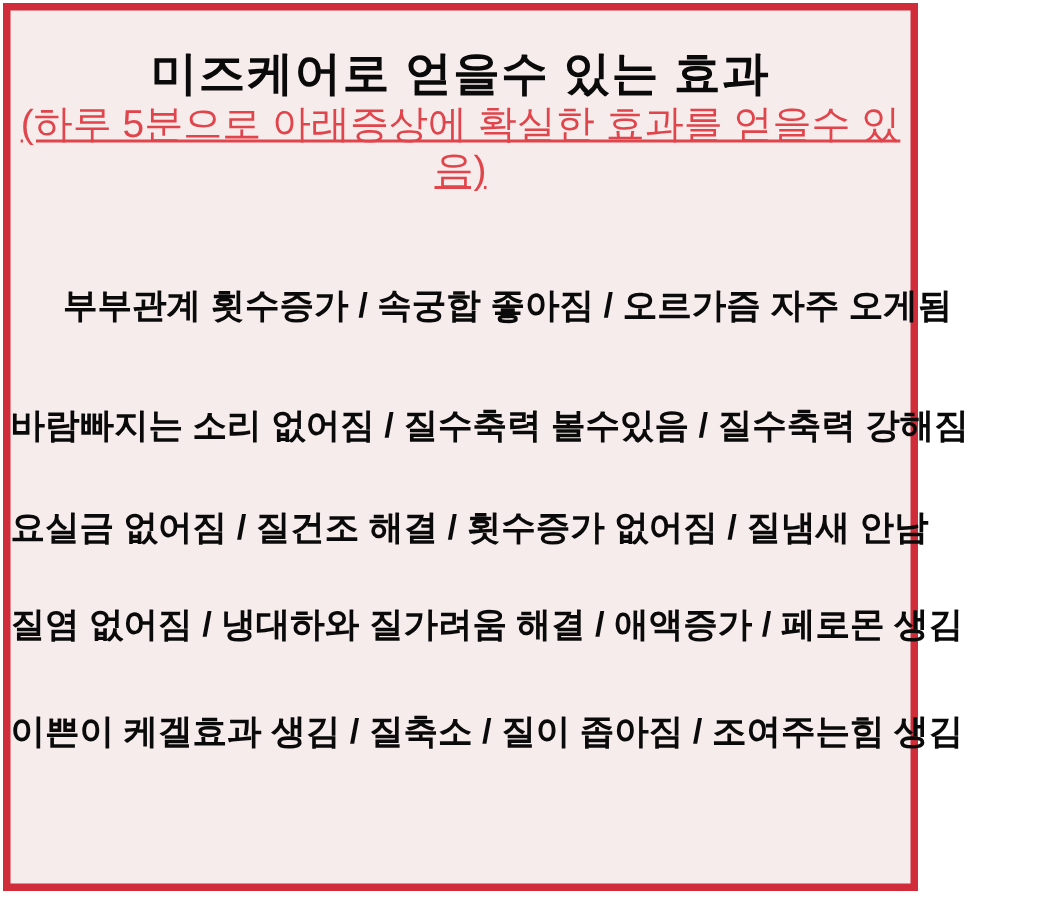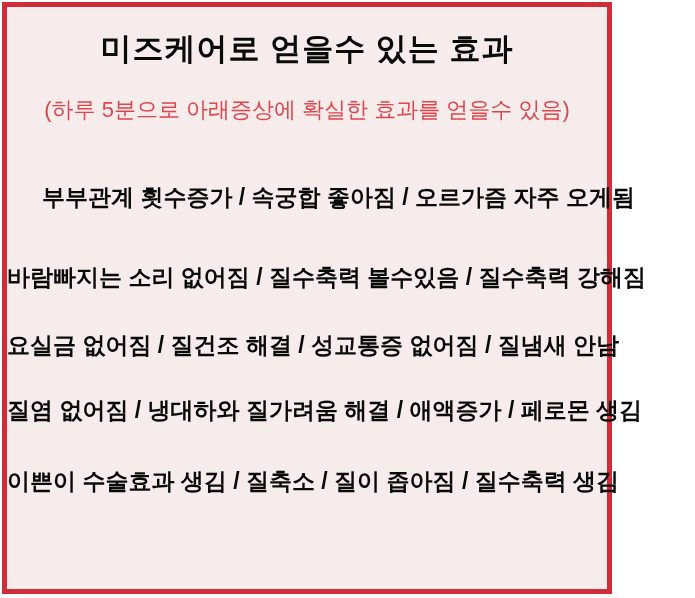--- a/index.html
+++ b/index.html
@@ -29,25 +29,25 @@
   }
   .card-title {
     margin-top: 23px;
     font-size: 31px;
     line-height: 1.2;
     font-weight: bold;
     letter-spacing: 1px;
     color: var(--body-text-color);
   }
   .card-subtitle {
-    margin-top: 30px;
-    font-size: 22px;
+    font-size: 26px;
     line-height: 1.2;
     font-weight: normal;
     color: var(--subtitle-color);
+    text-decoration: underline;
   }
   .effects-list {
     margin-top: 0;
   }
   .effect-line {
     font-size: 23px;
     line-height: 1.2;
     font-weight: bold;
     color: var(--body-text-color);
     white-space: nowrap;
@@ -63,18 +63,18 @@
 </head>
 <body>
 
 <div class="screen">
   <div class="card">
     <div class="card-title">미즈케어로 얻을수 있는 효과</div>
     <div class="card-subtitle">(하루 5분으로 아래증상에 확실한 효과를 얻을수 있음)</div>
     <div class="effects-list">
       <div class="effect-line">부부관계 횟수증가 / 속궁합 좋아짐 / 오르가즘 자주 오게됨</div>
       <div class="effect-line">바람빠지는 소리 없어짐 / 질수축력 볼수있음 / 질수축력 강해짐</div>
-      <div class="effect-line">요실금 없어짐 / 질건조 해결 / 성교통증 없어짐 / 질냄새 안남</div>
+      <div class="effect-line">요실금 없어짐 / 질건조 해결 / 횟수증가 없어짐 / 질냄새 안남</div>
       <div class="effect-line">질염 없어짐 / 냉대하와 질가려움 해결 / 애액증가 / 페로몬 생김</div>
-      <div class="effect-line">이쁜이 수술효과 생김 / 질축소 / 질이 좁아짐 / 질수축력 생김</div>
+      <div class="effect-line">이쁜이 케겔효과 생김 / 질축소 / 질이 좁아짐 / 조여주는힘 생김</div>
     </div>
   </div>
 </div>
 
 </body></html>

